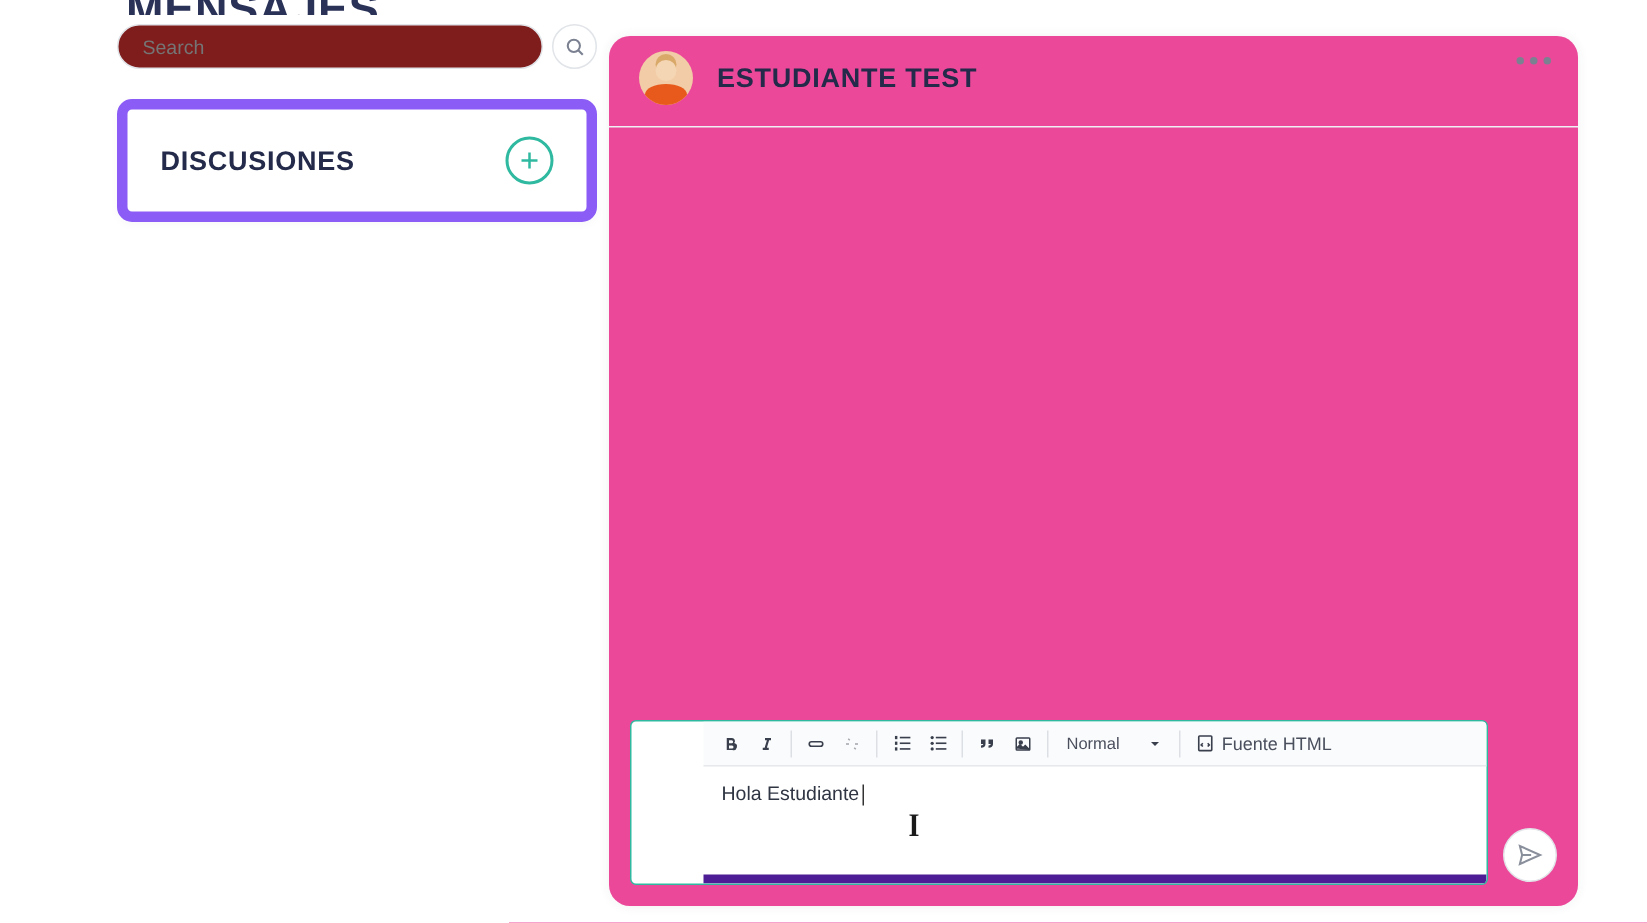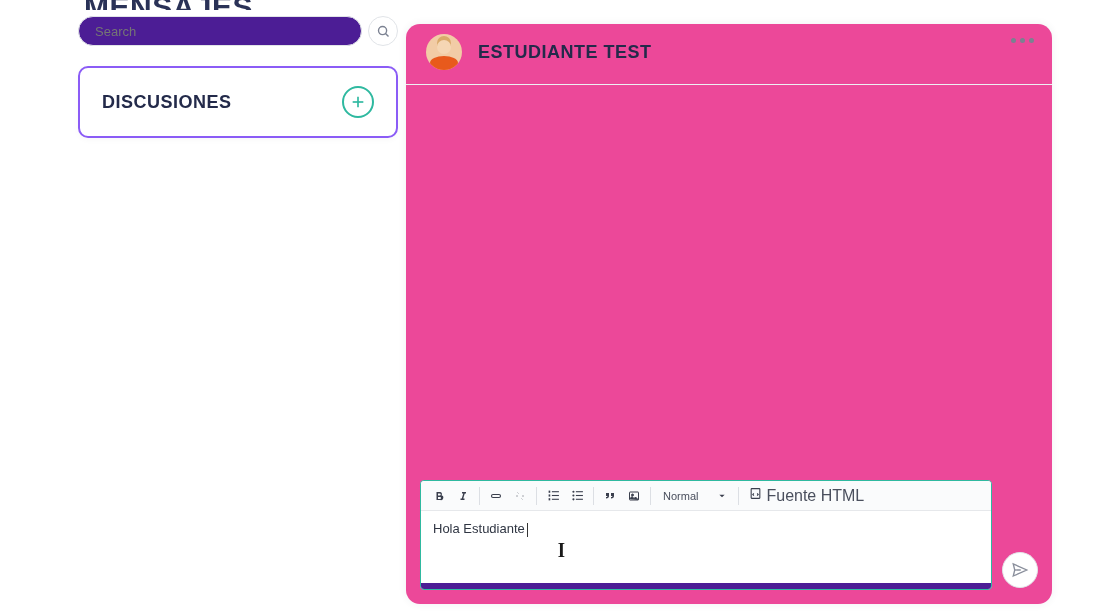--- a/index.html
+++ b/index.html
@@ -39,40 +39,40 @@
       display: flex;
       align-items: center;
       gap: 6px;
       margin-bottom: 20px;
     }
     .search-input {
       flex: 1;
       height: 30px;
       border-radius: 15px;
       border: 1px solid #e1e4e8;
-      background: #4c1d95;
+      background: #7f1d1d;
       padding: 0 16px;
       font-size: 13px;
       color: #8a8f9c;
       outline: none;
     }
     .search-btn {
       width: 30px;
       height: 30px;
       border-radius: 50%;
       border: 1px solid #e1e4e8;
       background: #fff;
       display: flex;
       align-items: center;
       justify-content: center;
       cursor: pointer;
     }
     .discussions-card {
       background: #fff;
-      border: 2px solid #8b5cf6;
+      border: 7px solid #8b5cf6;
       border-radius: 10px;
       padding: 18px 22px;
       display: flex;
       align-items: center;
       justify-content: space-between;
       box-shadow: 0 2px 6px rgba(0,0,0,0.03);
     }
     .discussions-title {
       font-size: 18px;
       font-weight: 800;
@@ -172,20 +172,21 @@
       display: flex;
       align-items: flex-end;
       gap: 10px;
     }
     .composer {
       flex: 1;
       border: 1px solid #2fb9a0;
       border-radius: 4px;
       background: #fff;
       overflow: hidden;
+      padding-left: 48px;
     }
     .toolbar {
       display: flex;
       align-items: center;
       height: 30px;
       border-bottom: 1px solid #e6e8eb;
       background: #fafbfc;
       padding: 0 6px;
       gap: 0;
     }
@@ -211,21 +212,21 @@
       gap: 20px;
       padding: 0 8px;
       font-size: 11px;
       color: #4a4f5d;
       cursor: pointer;
     }
     .source-btn {
       display: flex;
       align-items: flex-start;
       gap: 4px;
-      font-size: 16px;
+      font-size: 12px;
       color: #4a4f5d;
       padding: 0 6px;
       cursor: pointer;
     }
     .editor-area {
       min-height: 78px;
       padding: 10px 12px;
       font-size: 13px;
       color: #2f3542;
       position: relative;

